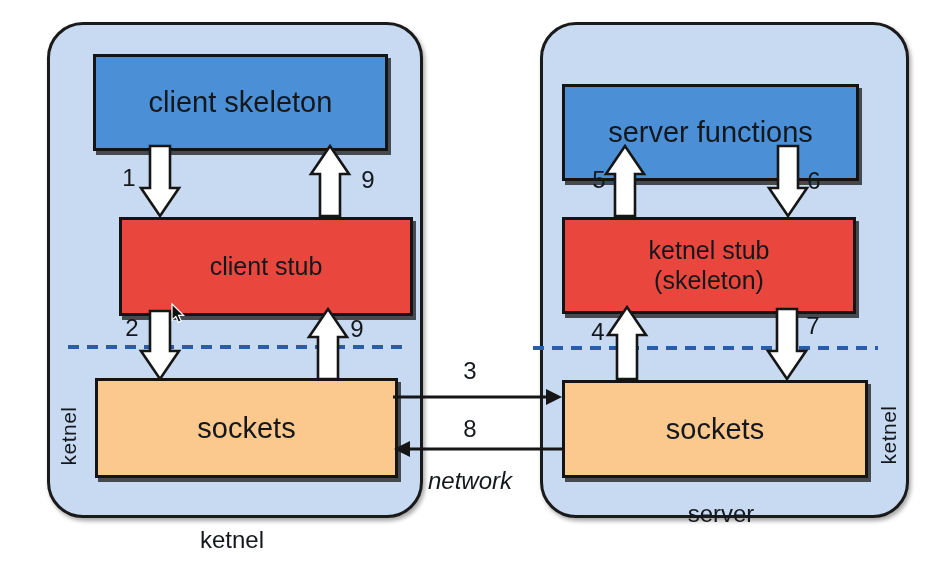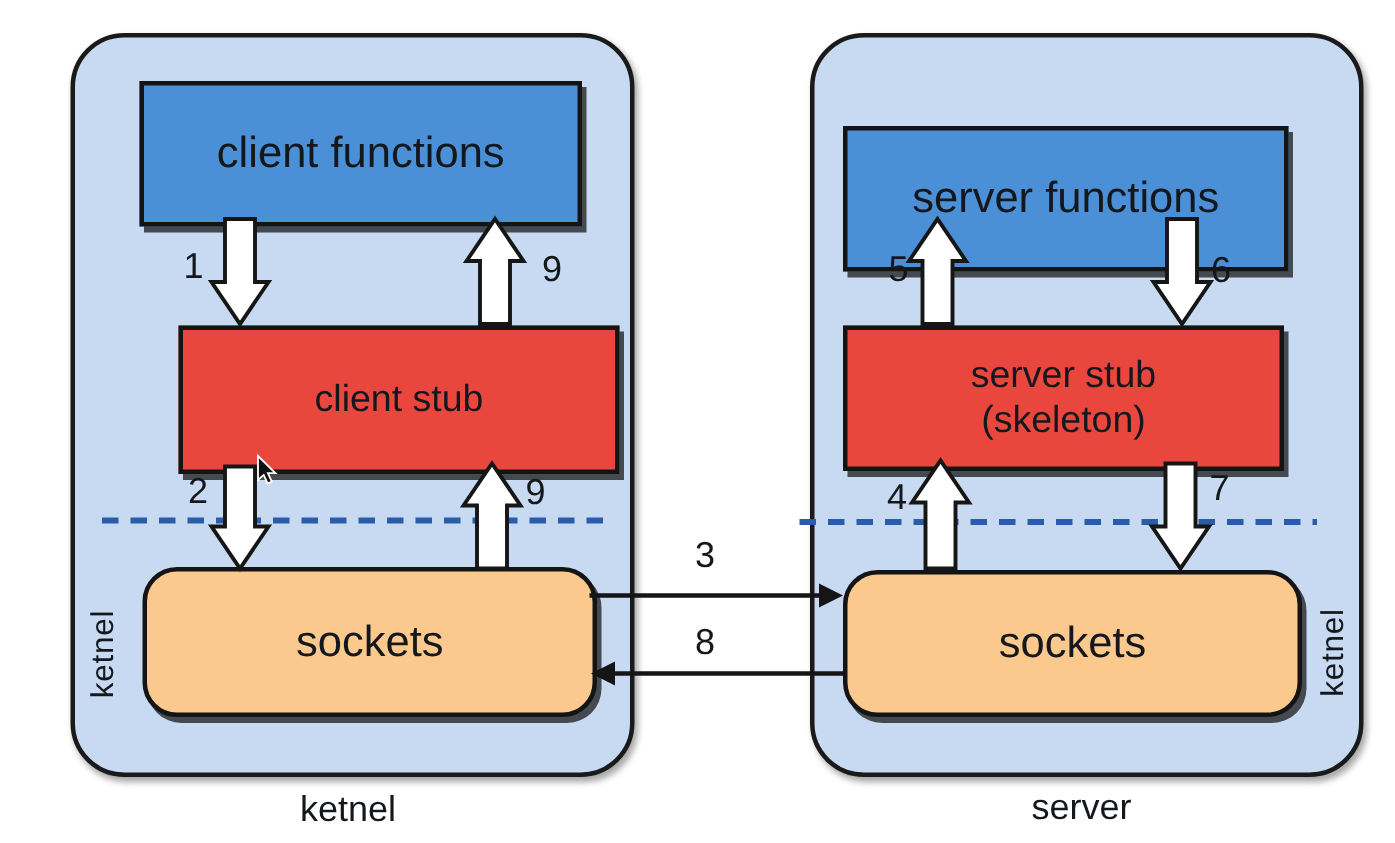--- a/index.html
+++ b/index.html
@@ -24,21 +24,21 @@
     border:3px solid var(--container-border);border-radius:36px;
     box-shadow:2px 3px 4px rgba(0,0,0,.35);
   }
   .box{
     position:absolute;display:flex;align-items:center;justify-content:center;
     border:3px solid #141414;box-shadow:3px 4px 0 rgba(25,25,25,.75);
     text-align:center;
   }
   .box-blue{background:var(--box-blue);}
   .box-red{background:var(--box-red);}
-  .box-orange{background:var(--box-orange);border-radius:23px;}
+  .box-orange{background:var(--box-orange);}
   .box-label{white-space:pre-line;line-height:1.18;color:var(--ink);}
   .fs-big{font-size:29px;}
   .fs-mid{font-size:25px;}
   .lbl{
     position:absolute;transform:translate(-50%,-50%);
     font-size:24px;color:var(--ink);white-space:nowrap;
   }
   .lbl-num{font-size:24px;}
   .lbl-net{font-style:italic;}
   .lbl-kernel-left{
@@ -57,34 +57,34 @@
 </head>
 <body>
 
 <div class="stage">
 
   <div class="container" style="left:47px;top:22px;width:370px;height:490px;"></div>
 
   <div class="container" style="left:540px;top:22px;width:363px;height:490px;"></div>
 
   <div class="box box-blue" style="left:93px;top:54px;width:289px;height:91px;">
-    <span class="box-label fs-big">client functions</span>
+    <span class="box-label fs-big">client skeleton</span>
   </div>
   <div class="box box-red" style="left:95px;top:217px;width:288px;height:93px;margin-left:24px;">
     <span class="box-label fs-mid">client stub</span>
   </div>
   <div class="box box-orange" style="left:95px;top:378px;width:297px;height:94px;">
     <span class="box-label fs-big">sockets</span>
   </div>
 
   <div class="box box-blue" style="left:562px;top:54px;width:291px;height:91px;margin-top:30px;">
     <span class="box-label fs-big">server functions</span>
   </div>
   <div class="box box-red" style="left:562px;top:217px;width:288px;height:91px;">
-    <span class="box-label fs-mid">server stub
+    <span class="box-label fs-mid">ketnel stub
 (skeleton)</span>
   </div>
   <div class="box box-orange" style="left:562px;top:380px;width:300px;height:92px;">
     <span class="box-label fs-big">sockets</span>
   </div>
 
   <svg class="overlay" width="930" height="562" viewBox="0 0 930 562">
 
     <line class="dash" x1="68" y1="347" x2="403" y2="347"></line>
     <line class="dash" x1="533" y1="348" x2="878" y2="348"></line>
@@ -115,18 +115,19 @@
   <div class="lbl lbl-num" style="left:368px;top:180px;">9</div>
   <div class="lbl lbl-num" style="left:132px;top:328px;">2</div>
   <div class="lbl lbl-num" style="left:357px;top:329px;">9</div>
   <div class="lbl lbl-num" style="left:599px;top:180px;">5</div>
   <div class="lbl lbl-num" style="left:814px;top:181px;">6</div>
   <div class="lbl lbl-num" style="left:598px;top:332px;">4</div>
   <div class="lbl lbl-num" style="left:813px;top:326px;">7</div>
   <div class="lbl lbl-num" style="left:470px;top:371px;">3</div>
   <div class="lbl lbl-num" style="left:470px;top:429px;">8</div>
 
+  <div class="lbl lbl-net" style="left:470px;top:481px;">network</div>
   <div class="lbl" style="left:232px;top:540px;">ketnel</div>
-  <div class="lbl" style="left:721px;top:539px;text-align:right;">server</div>
+  <div class="lbl" style="left:721px;top:514px;text-align:right;">server</div>
   <div class="lbl lbl-kernel-left" style="left:69px;top:436px;">ketnel</div>
   <div class="lbl lbl-kernel-right" style="left:889px;top:435px;">ketnel</div>
 
 </div>
 
 </body></html>

